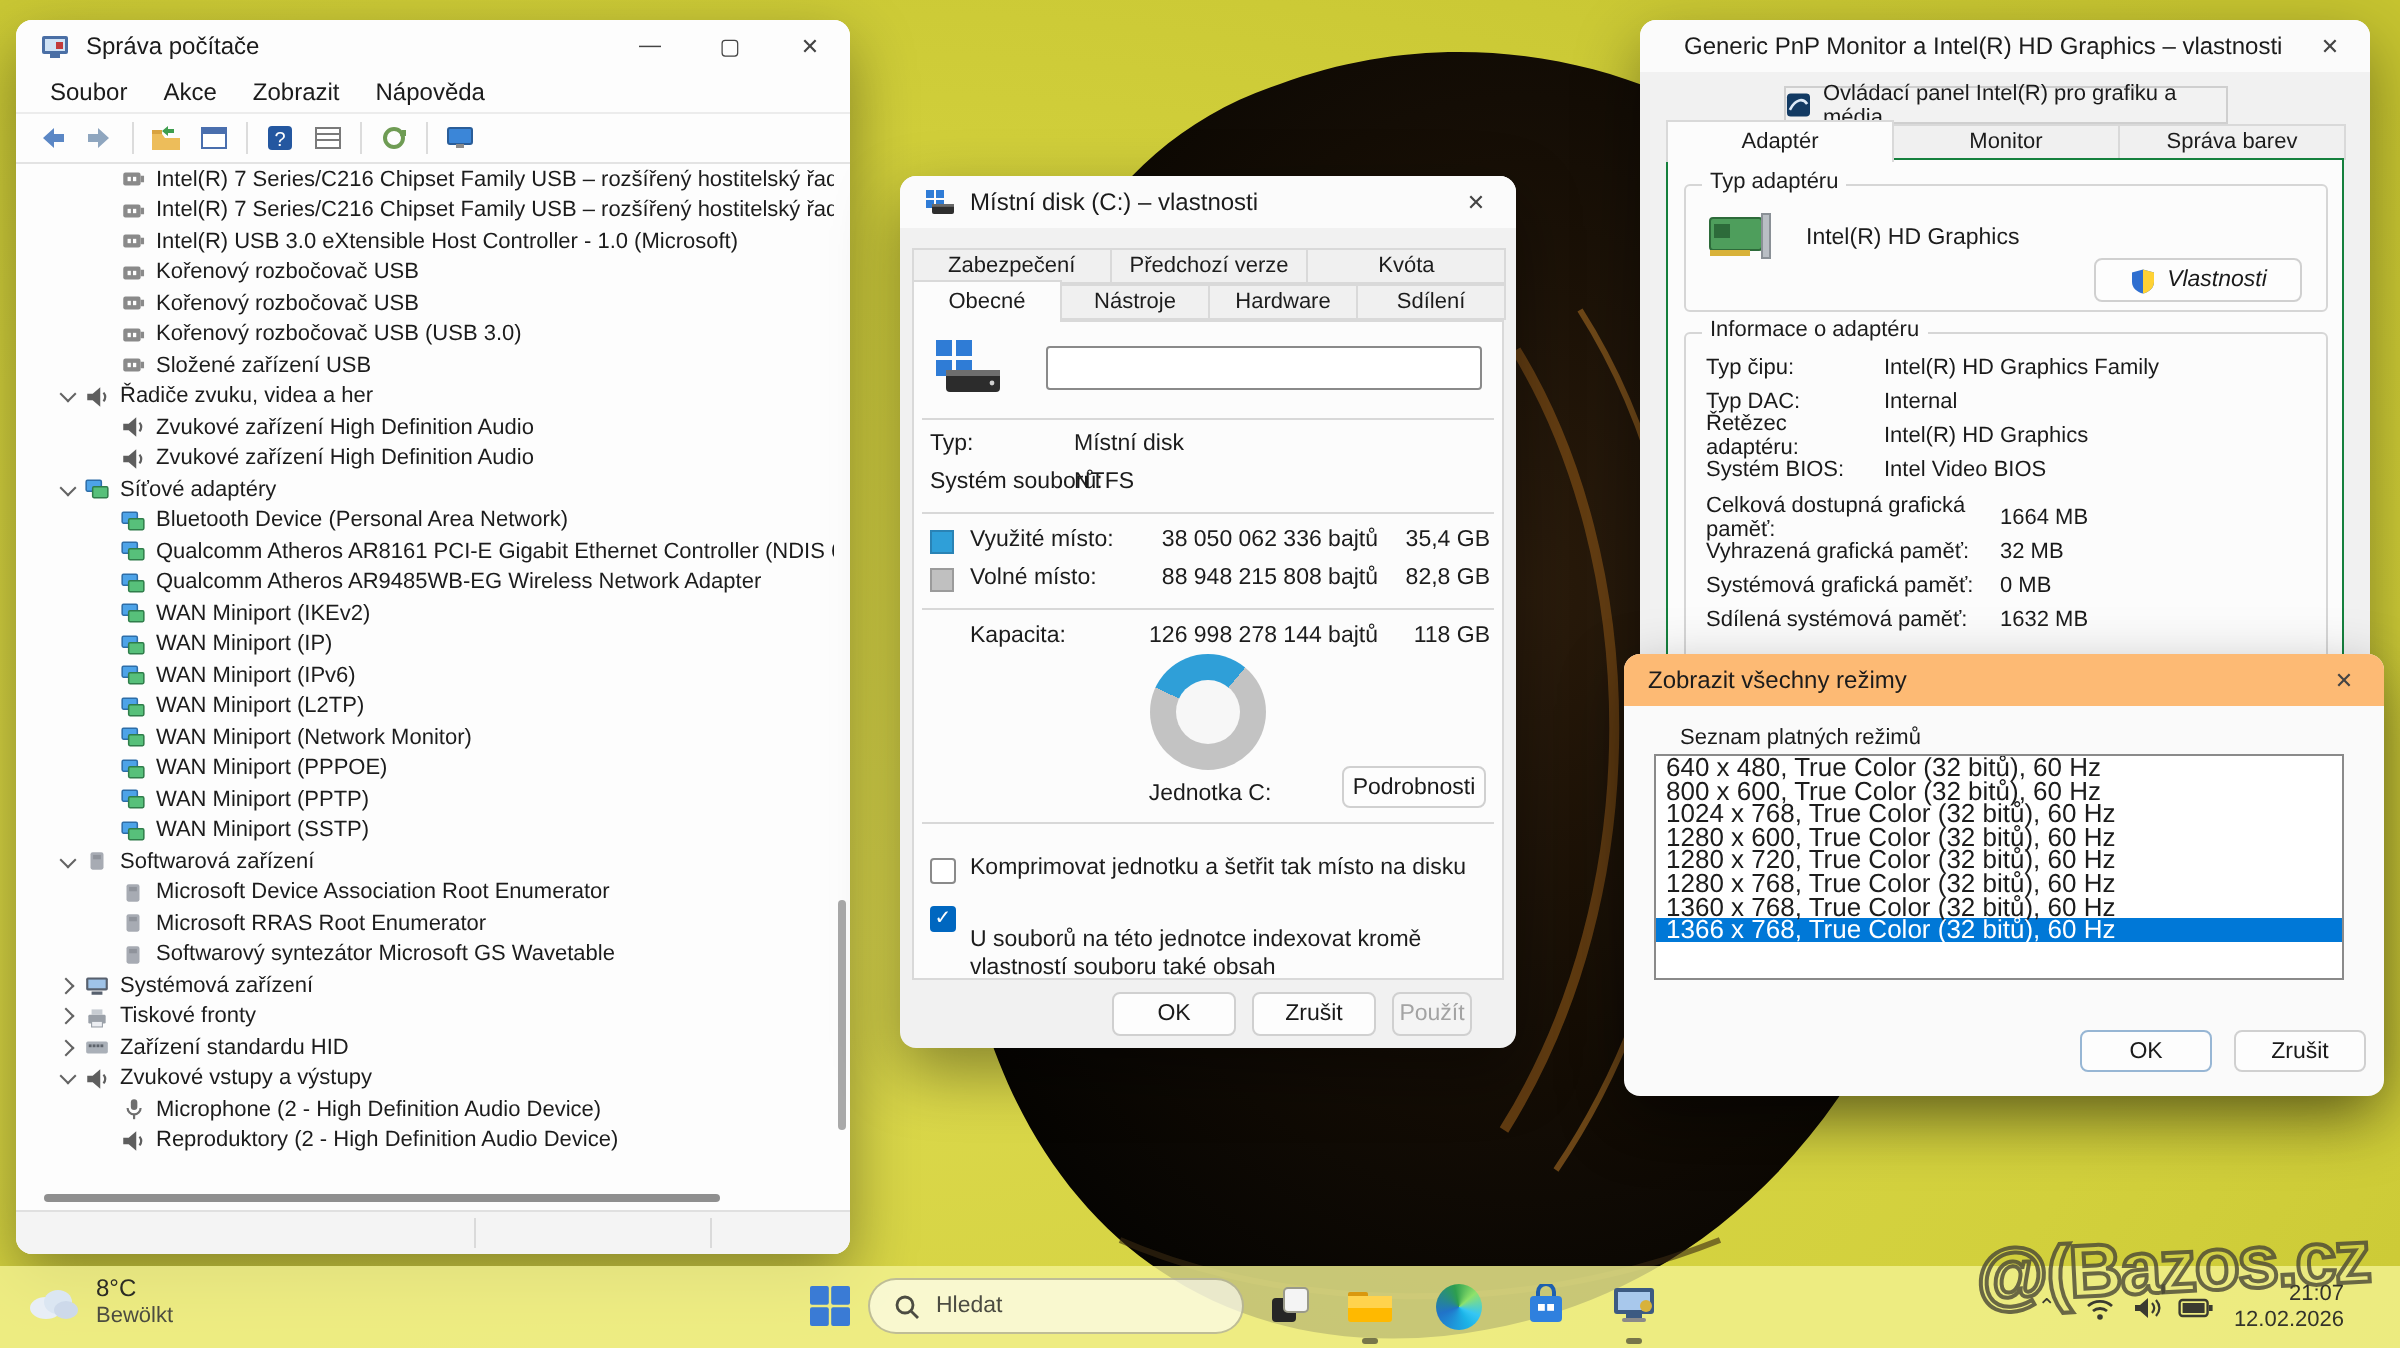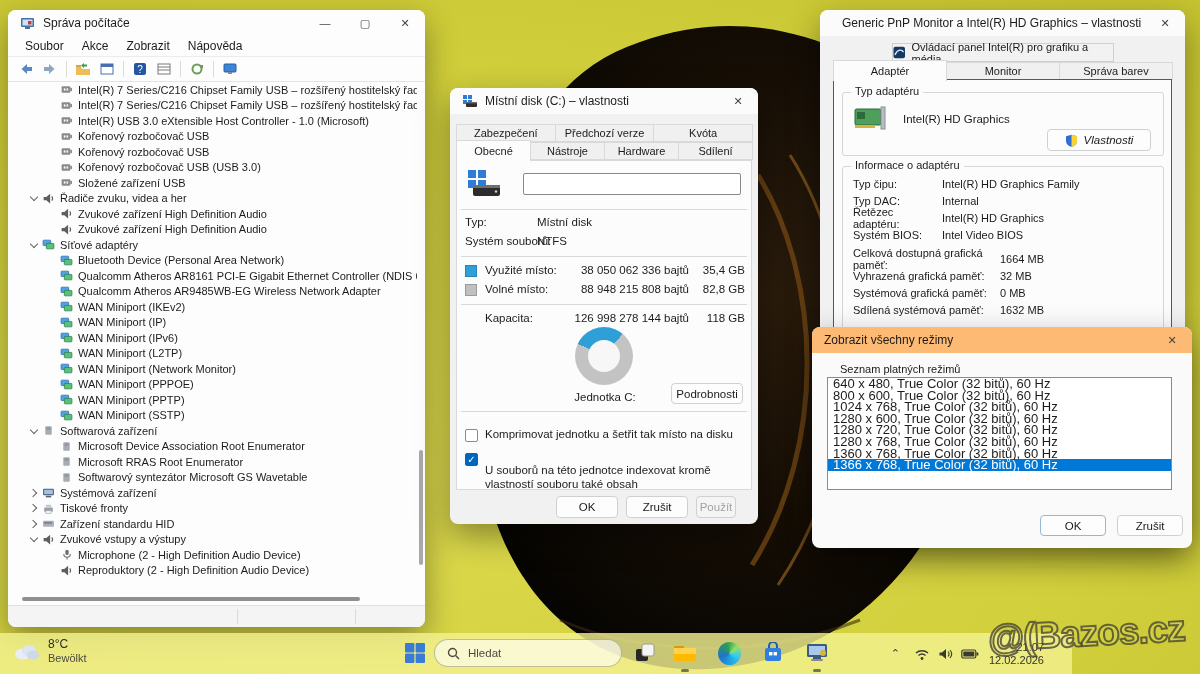--- a/index.html
+++ b/index.html
@@ -79,21 +79,21 @@
   .legend { position:absolute; top:-8px; left:8px; background:#fcfcfc; padding:0 4px; font-size:11px; color:#1c1c1c; }
 
   
   #modes { left:812px; top:327px; width:380px; height:221px; background:#fafafa; z-index:40; }
   #modes .titlebar { padding-left:12px; background:#fdba74; }
   #modes-list { position:absolute; left:15px; top:50px; width:345px; height:113px; background:#fff; border:1px solid #8a8a8a; overflow:hidden; }
   .mode-item { height:11.6px; line-height:11.6px; font-size:13px; padding-left:5px; color:#1c1c1c; white-space:nowrap; }
   .mode-item.selected { background:#0078d7; color:#fff; }
 
   
-  #taskbar { left:0; top:633px; width:1072px; height:41px; background:rgba(243,241,144,.82); z-index:50; }
+  #taskbar { left:0; top:633px; width:1200px; height:41px; background:rgba(243,241,144,.82); z-index:50; }
   #weather { position:absolute; left:12px; top:4px; display:flex; align-items:center; gap:8px; }
   #weather .wtxt { display:flex; flex-direction:column; line-height:14px; }
   #weather .temp { font-size:12px; color:#2c2c24; }
   #weather .cond { font-size:11px; color:#4c4c40; }
   .tbicon { position:absolute; top:3px; width:34px; height:34px; display:flex; align-items:center; justify-content:center; border-radius:5px; }
   .tbicon.running::after { content:""; position:absolute; bottom:-2px; left:13px; width:8px; height:3px; border-radius:2px; background:rgba(55,55,45,.65); }
   #search-pill { position:absolute; left:434px; top:6px; width:188px; height:28px; border-radius:14px; background:rgba(255,255,255,.62); border:1px solid rgba(120,118,80,.45); display:flex; align-items:center; gap:8px; padding-left:12px; }
   #search-pill input { border:none; outline:none; background:transparent; font-size:11.5px; color:#3c3c34; width:130px; font-family:inherit; }
   #search-pill input::placeholder { color:#4c4c42; opacity:1; }
   #tray { position:absolute; right:0; top:0; height:41px; display:flex; align-items:center; }

